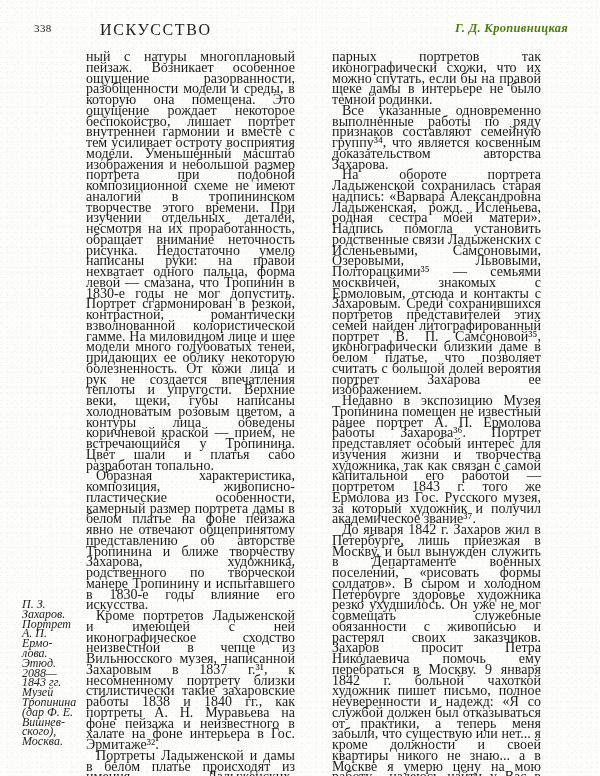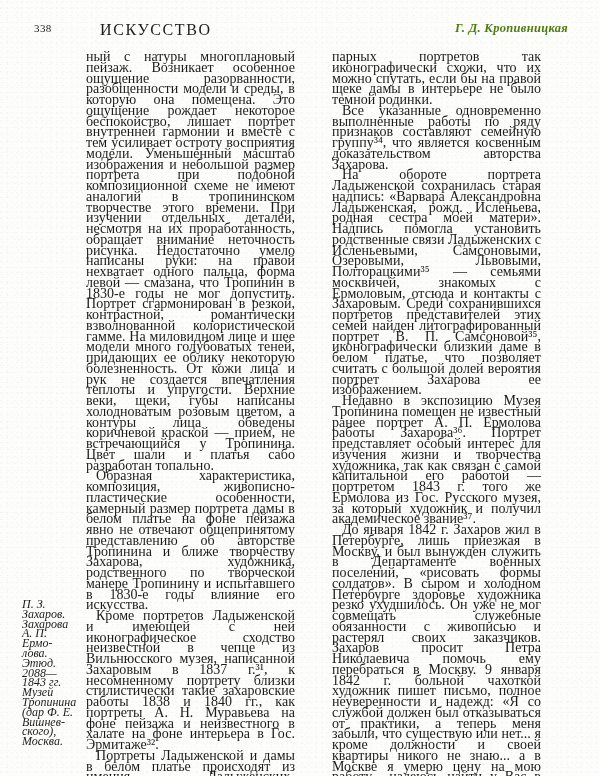--- a/index.html
+++ b/index.html
@@ -140,21 +140,21 @@
   <div class="col col-right">
     <p>парных портретов так иконографически схожи, что их можно спутать, если бы на правой щеке дамы в интерьере не было темной родинки.</p>
     <p class="ind">Все указанные одновременно выполненные работы по ряду признаков составляют семейную группу³⁴, что является косвенным доказательством авторства Захарова.</p>
     <p class="ind">На обороте портрета Ладыженской сохранилась старая надпись: «Варвара Александровна Ладыженская, рожд. Исленьева, родная сестра моей матери». Надпись помогла установить родственные связи Ладыженских с Исленьевыми, Самсоновыми, Озеровыми, Львовыми, Полторацкими³⁵ — семьями москвичей, знакомых с Ермоловым, отсюда и контакты с Захаровым. Среди сохранившихся портретов представителей этих семей найден литографированный портрет В. П. Самсоновой³⁵, иконографически близкий даме в белом платье, что позволяет считать с большой долей вероятия портрет Захарова ее изображением.</p>
     <p class="ind">Недавно в экспозицию Музея Тропинина помещен не известный ранее портрет А. П. Ермолова работы Захарова³⁶. Портрет представляет особый интерес для изучения жизни и творчества художника, так как связан с самой капитальной его работой — портретом 1843 г. того же Ермолова из Гос. Русского музея, за который художник и получил академическое звание³⁷.</p>
     <p class="ind">До января 1842 г. Захаров жил в Петербурге, лишь приезжая в Москву, и был вынужден служить в Департаменте военных поселений, «рисовать формы солдатов». В сыром и холодном Петербурге здоровье художника резко ухудшилось. Он уже не мог совмещать служебные обязанности с живописью и растерял своих заказчиков. Захаров просит Петра Николаевича помочь ему перебраться в Москву. 9 января 1842 г. больной чахоткой художник пишет письмо, полное неуверенности и надежд: «Я со службой должен был отказываться от практики, а теперь меня забыли, что существую или нет... я кроме должности и своей квартиры никого не знаю... а в Москве я умерю цену на мою работу... надеюсь найти у Вас в Москве кусок хлеба, да покой... как подумаю, что будет впереди, так волос дыбом станет... я еще ни то ни се, т. е. ни рыба ни мясо»³⁸.</p>
   </div>
 
   <div class="caption">
     <p>П. З. Захаров.</p>
-    <p>Захарова</p>
+    <p>Портрет</p>
     <p>А. П. Ермо-</p>
     <p>лова.</p>
     <p>Этюд.</p>
     <p>2088—1843 гг.</p>
     <p>Музей</p>
     <p>Тропинина</p>
     <p>(дар Ф. Е.</p>
     <p>Вишнев-</p>
     <p>ского),</p>
     <p>Москва.</p>

